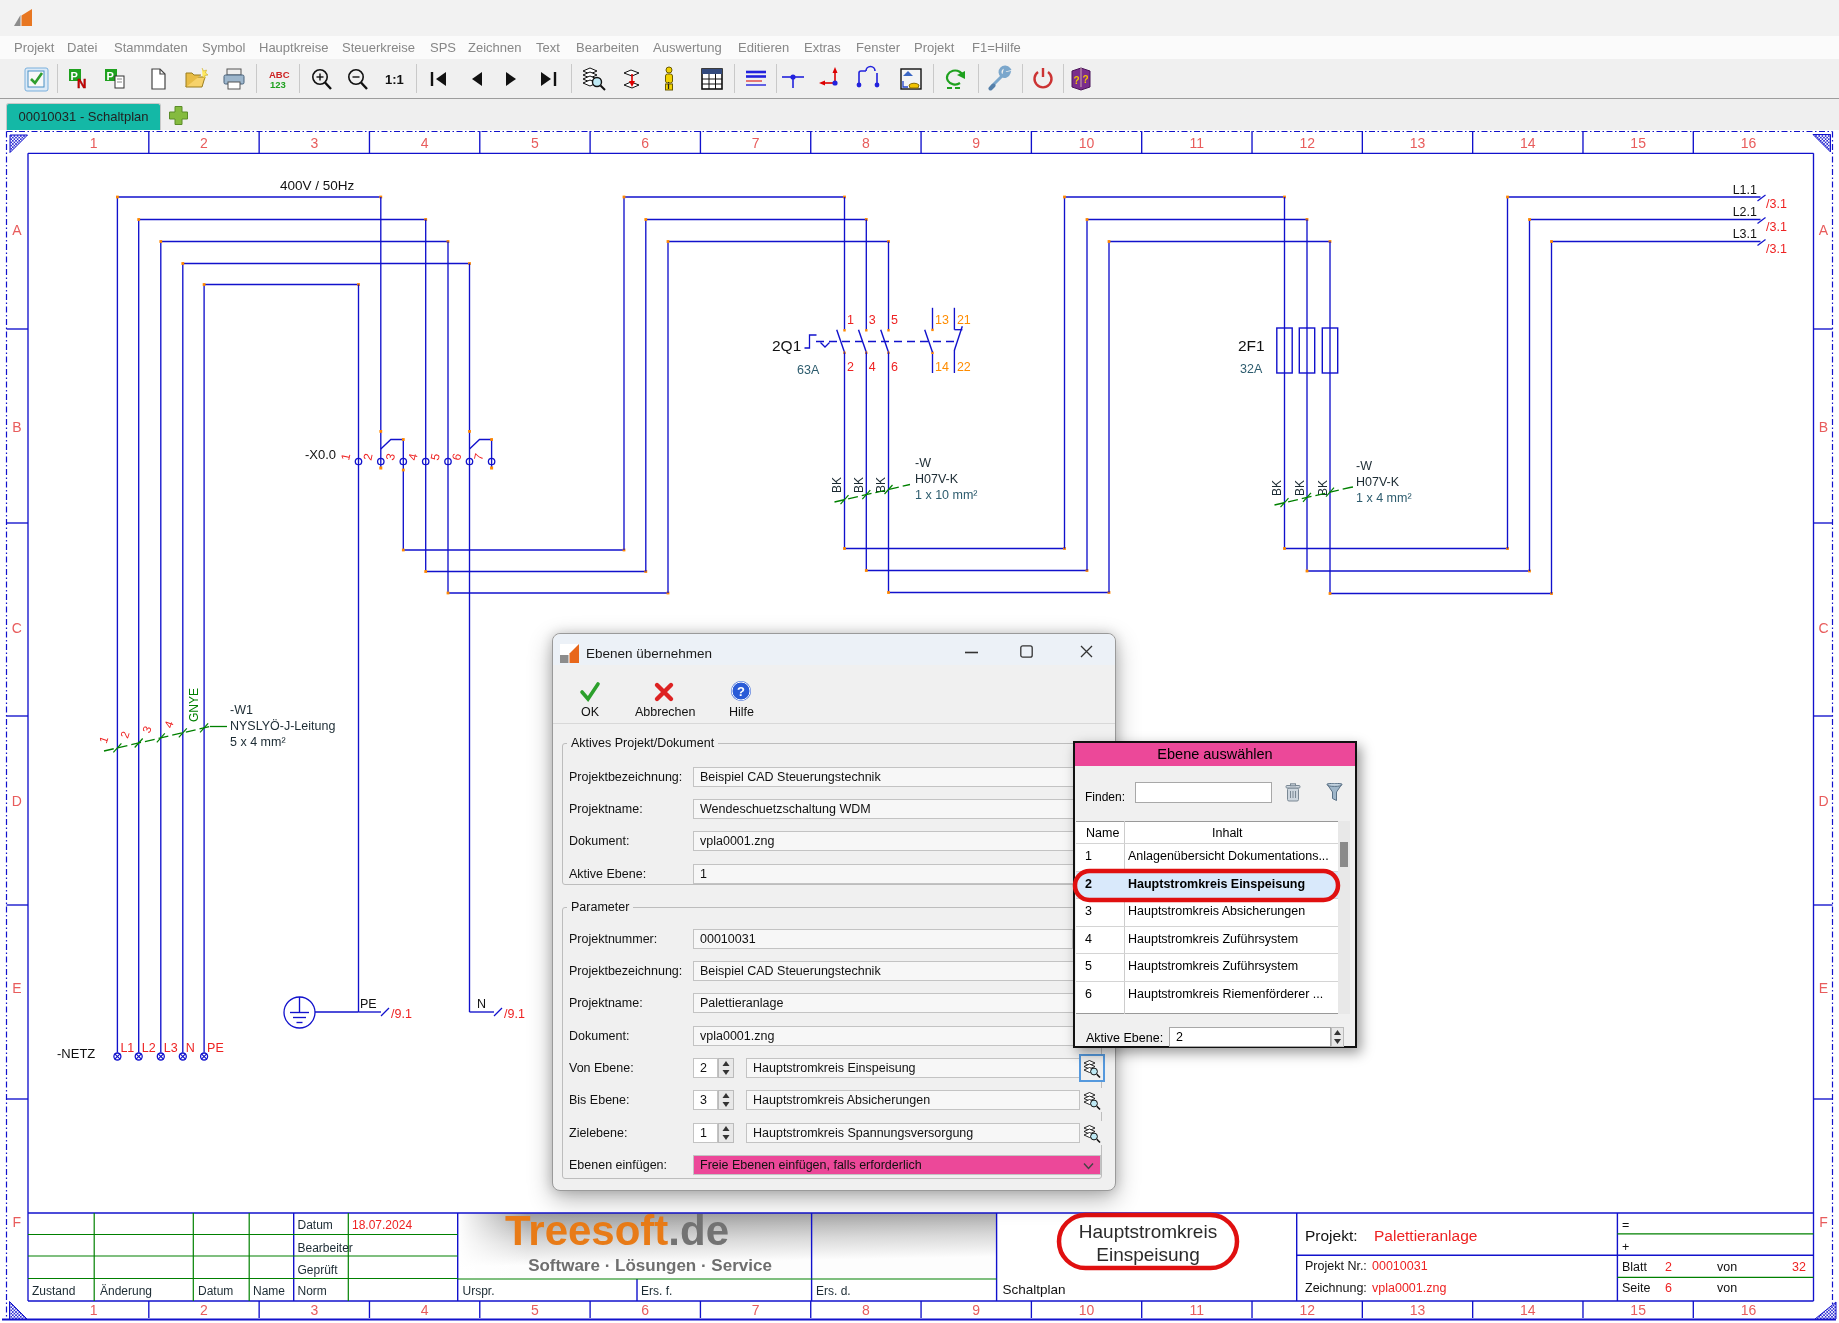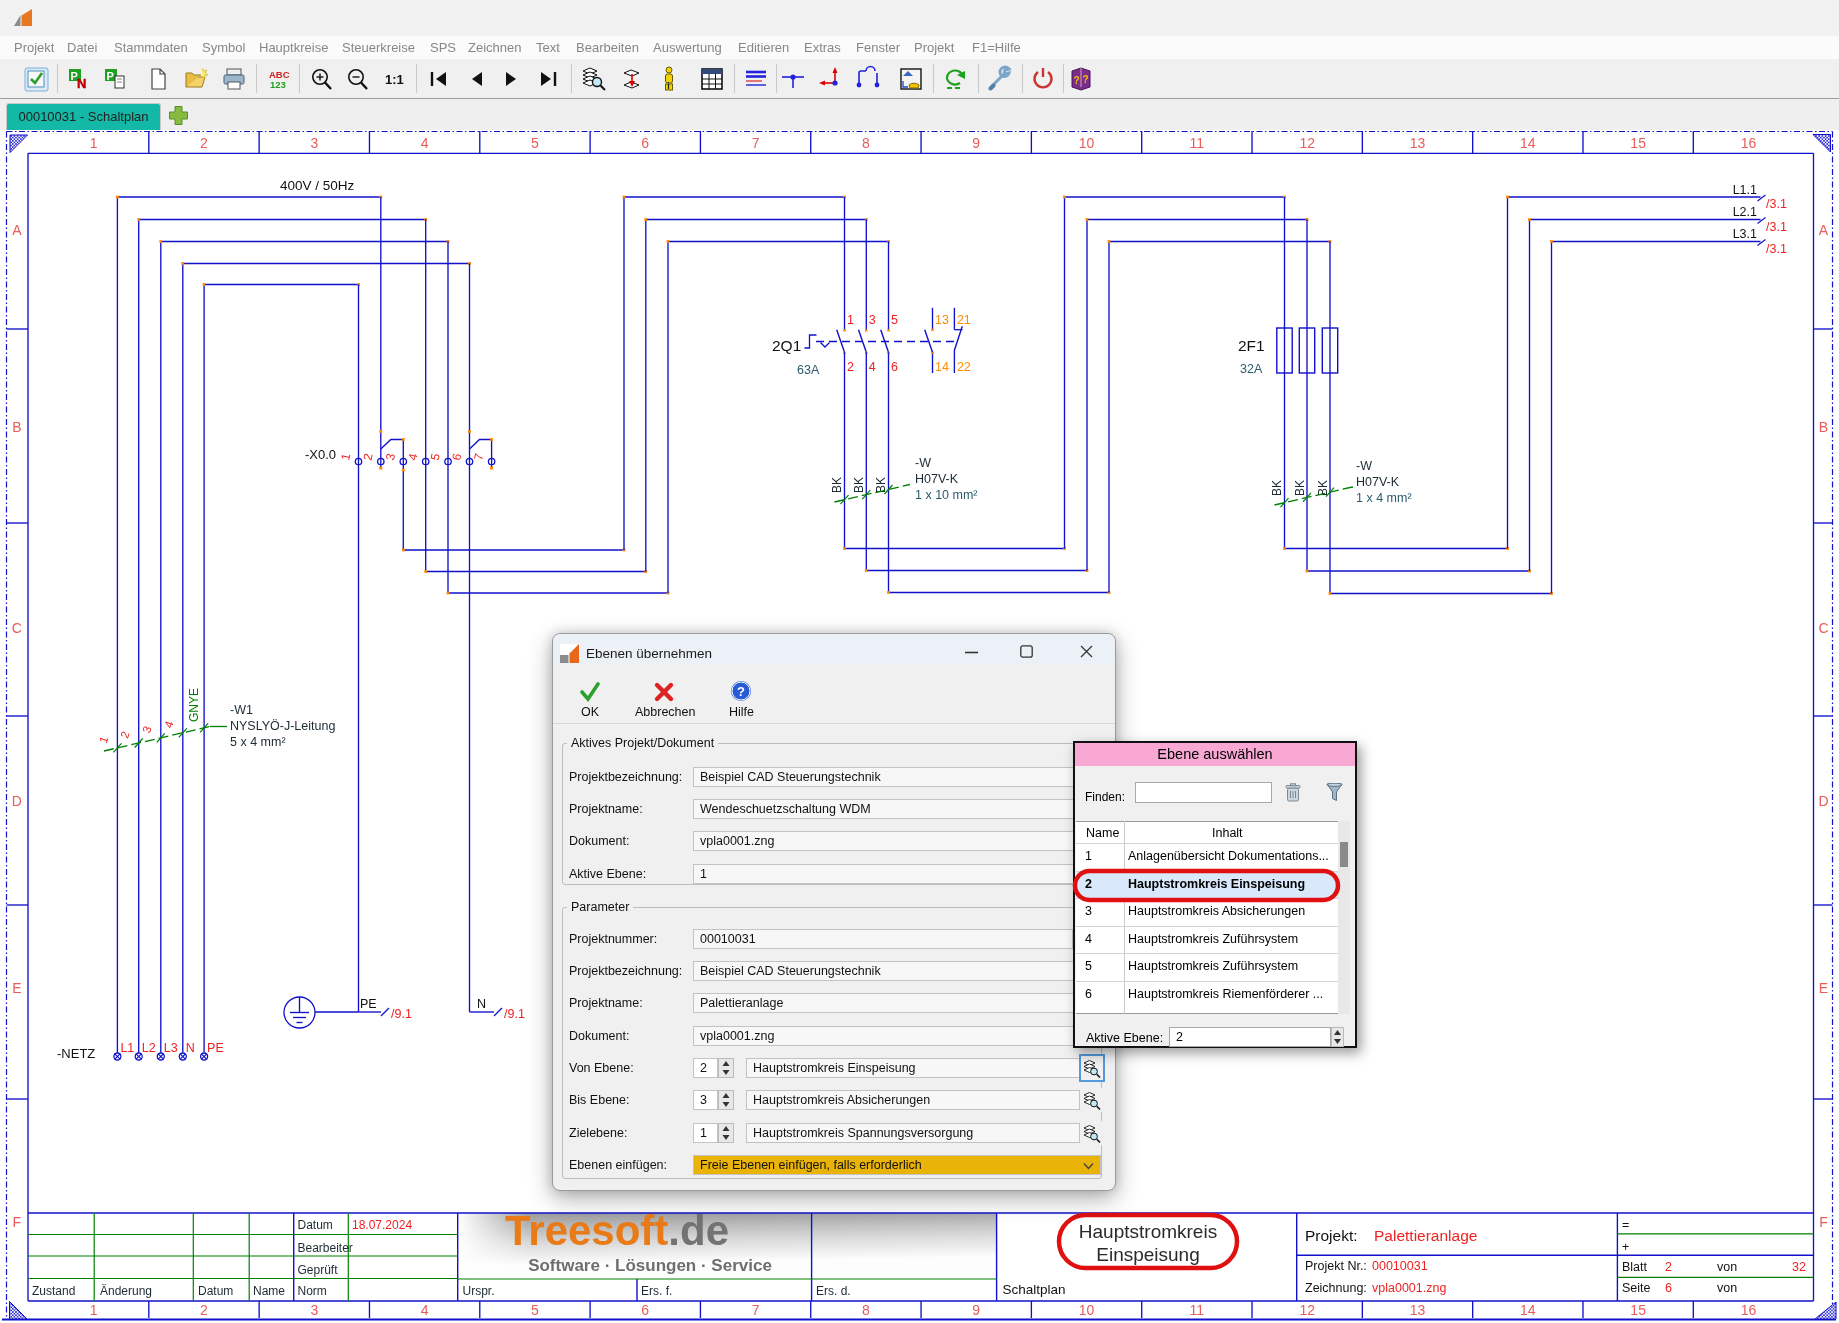--- a/index.html
+++ b/index.html
@@ -24,21 +24,21 @@
      box-shadow:0 8px 24px rgba(0,0,0,0.30), 0 0 12px rgba(0,0,0,0.16); font-size:12.5px; color:#111; }
   .dlbl { position:absolute; left:16px; }
   .dfield { position:absolute; background:#f7f7f7; border:1px solid #c3c3c3; height:20px;
      font-size:12.5px; color:#111; padding:2px 0 0 6px; white-space:nowrap; }
   .grp { position:absolute; border:1px solid #bdbdbd; border-radius:3px; }
   .grplbl { position:absolute; background:#f0f0f0; padding:0 4px; font-size:12.5px; color:#111; }
   
   #pop { position:absolute; left:1073px; top:741px; width:284px; height:307px;
      background:#f0f0f0; border:2px solid #111; box-shadow:4px 5px 12px rgba(0,0,0,0.4);
      font-size:12.5px; color:#000; }
-  #poptitle { position:absolute; left:0; top:0; right:0; height:23px; background:#f9a8d4;
+  #poptitle { position:absolute; left:0; top:0; right:0; height:23px; background:#ec4899;
      text-align:center; font-size:14.5px; color:#000; padding-top:3px; }
 </style>
 </head>
 <body>
 <div id="app">
 
   <div id="titlebar">
     <svg class="abs" style="left:13px;top:8px" width="20" height="20" viewBox="0 0 20 20">
       <polygon points="1,18 7.5,18 7.5,7" fill="#8c8c8c"></polygon>
       <polygon points="8.5,18 19,18 19,1 8.5,7.5" fill="#e87722"></polygon>
@@ -720,21 +720,21 @@
         </svg></div>
       <div class="dfield" style="left:193px;top:489px;width:334px">Hauptstromkreis Spannungsversorgung</div>
       <div class="abs" style="left:528px;top:487px;width:22px;height:24px;background:#f0f0f0"><svg width="22" height="24" viewBox="-11 -12 22 24">
           <path d="M-8 -5 l5.5 -2.5 5.5 2.5 -5.5 2.5 z" fill="#fff" stroke="#111" stroke-width="0.9"></path>
           <path d="M-8 -1.5 l5.5 -2.5 5.5 2.5 -5.5 2.5 z" fill="#fff" stroke="#111" stroke-width="0.9"></path>
           <path d="M-8 2 l5.5 -2.5 5.5 2.5 -5.5 2.5 z" fill="#fff" stroke="#111" stroke-width="0.9"></path>
           <circle cx="2" cy="3.5" r="3.4" fill="#bfeaf5" stroke="#111" stroke-width="1"></circle>
           <line x1="4.8" y1="6.3" x2="8" y2="9.5" stroke="#111" stroke-width="1.6"></line>
         </svg></div>
       <div class="dlbl" style="top:524px">Ebenen einfügen:</div>
-      <div class="dfield" style="left:140px;top:521px;width:408px;background:#eab308">Freie Ebenen einfügen, falls erforderlich<svg class="abs" style="right:6px;top:6px" width="11" height="8" viewBox="0 0 11 8">
+      <div class="dfield" style="left:140px;top:521px;width:408px;background:#ec4899">Freie Ebenen einfügen, falls erforderlich<svg class="abs" style="right:6px;top:6px" width="11" height="8" viewBox="0 0 11 8">
           <path d="M1 1.5 L5.5 6.5 L10 1.5" fill="none" stroke="#444" stroke-width="1.4"></path>
         </svg></div>
     </div>
   <div id="pop">
       <div id="poptitle">Ebene auswählen</div>
       <div class="abs" style="left:10px;top:47px;font-size:12px">Finden:</div>
       <div class="abs" style="left:60px;top:39px;width:137px;height:21px;background:#fff;border:1px solid #a8a8a8"></div>
       <svg class="abs" style="left:210px;top:40px" width="16" height="19" viewBox="0 0 16 19">
         <rect x="2.5" y="5" width="11" height="13" rx="1.5" fill="#cdd6de" stroke="#7a8894"></rect>
         <rect x="1" y="2.5" width="14" height="2.5" rx="1" fill="#cdd6de" stroke="#7a8894"></rect>

